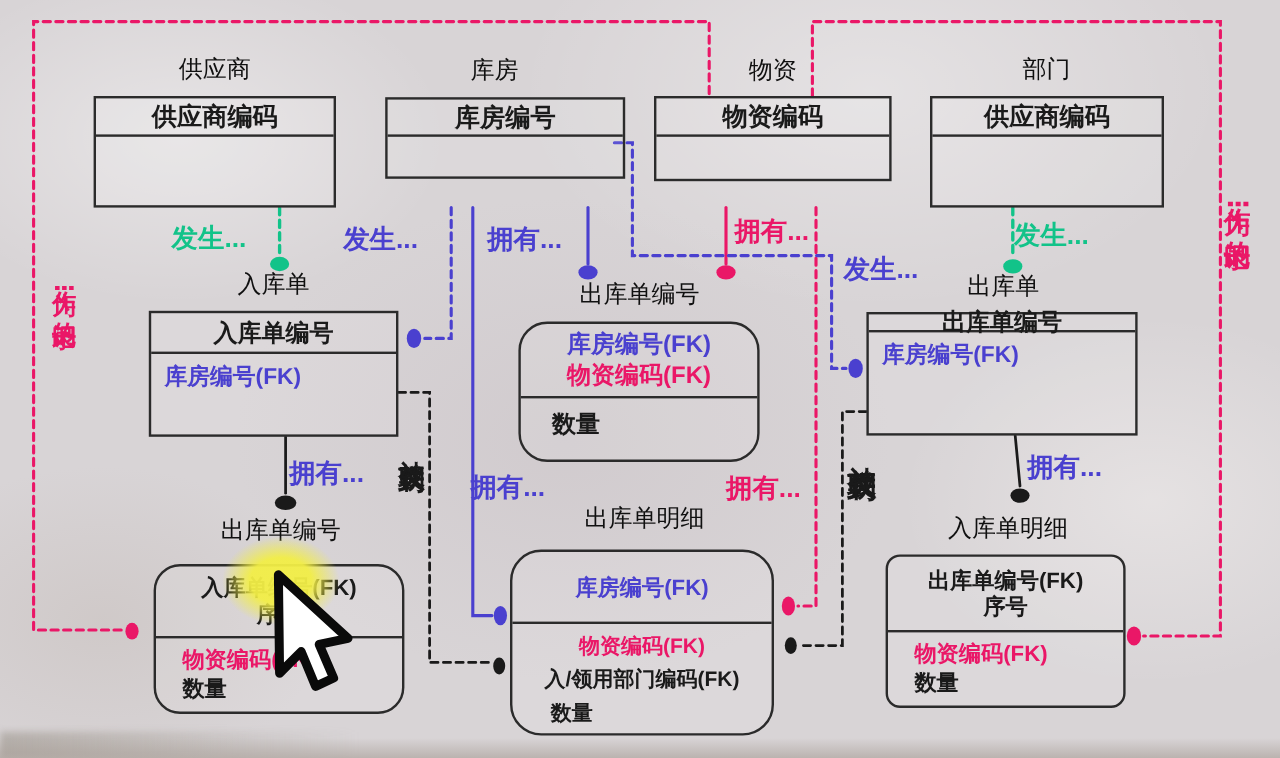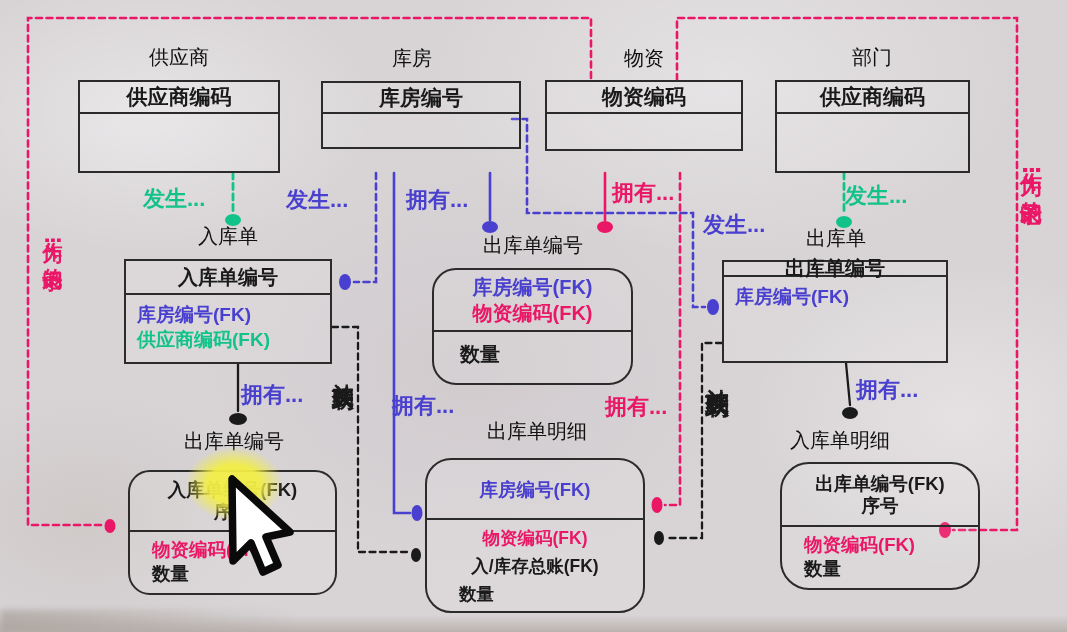--- a/index.html
+++ b/index.html
@@ -131,21 +131,20 @@
         </div>
         <div class="ebody"></div>
       </div>
       <div class="etitle" style="left: 228px; top: 223px;">入库单</div>
       <div class="entity e-inbound-order" style="left: 124px; top: 259px; width: 208px; height: 105px;">
         <div class="ehead" style="height: 34px;">
           <div class="attr c-black">入库单编号</div>
         </div>
         <div class="ebody">
           <div class="attr c-blue">库房编号(FK)</div>
-          <div class="attr c-green">供应商编码(FK)</div>
         </div>
       </div>
       <div class="etitle" style="left: 533px; top: 232px;">出库单编号</div>
       <div class="entity e-inventory-ledger" style="left: 432px; top: 268px; width: 201px; height: 117px; border-radius: 24px;">
         <div class="ehead" style="height: 62px;">
           <div class="attr c-blue">库房编号(FK)</div>
           <div class="attr c-pink">物资编码(FK)</div>
         </div>
         <div class="ebody">
           <div class="attr c-black">数量</div>
@@ -171,26 +170,26 @@
           <div class="attr c-black">数量</div>
         </div>
       </div>
       <div class="etitle" style="left: 537px; top: 418px;">出库单明细</div>
       <div class="entity e-inventory-journal" style="left: 425px; top: 458px; width: 220px; height: 155px; border-radius: 26px;">
         <div class="ehead" style="height: 60px;">
           <div class="attr c-blue">库房编号(FK)</div>
         </div>
         <div class="ebody">
           <div class="attr c-pink">物资编码(FK)</div>
-          <div class="attr c-black">入/库存总账(FK)</div>
+          <div class="attr c-black">入/领用部门编码(FK)</div>
           <div class="attr c-black">数量</div>
         </div>
       </div>
       <div class="etitle" style="left: 840px; top: 427px;">入库单明细</div>
-      <div class="entity e-outbound-detail" style="left: 780px; top: 462px; width: 200px; height: 128px; border-radius: 29px;">
+      <div class="entity e-outbound-detail" style="left: 738px; top: 462px; width: 200px; height: 128px; border-radius: 12px;">
         <div class="ehead" style="height: 63px;">
           <div class="attr c-black">出库单编号(FK)</div>
           <div class="attr c-black">序号</div>
         </div>
         <div class="ebody">
           <div class="attr c-pink">物资编码(FK)</div>
           <div class="attr c-black">数量</div>
         </div>
       </div>
     </div>

